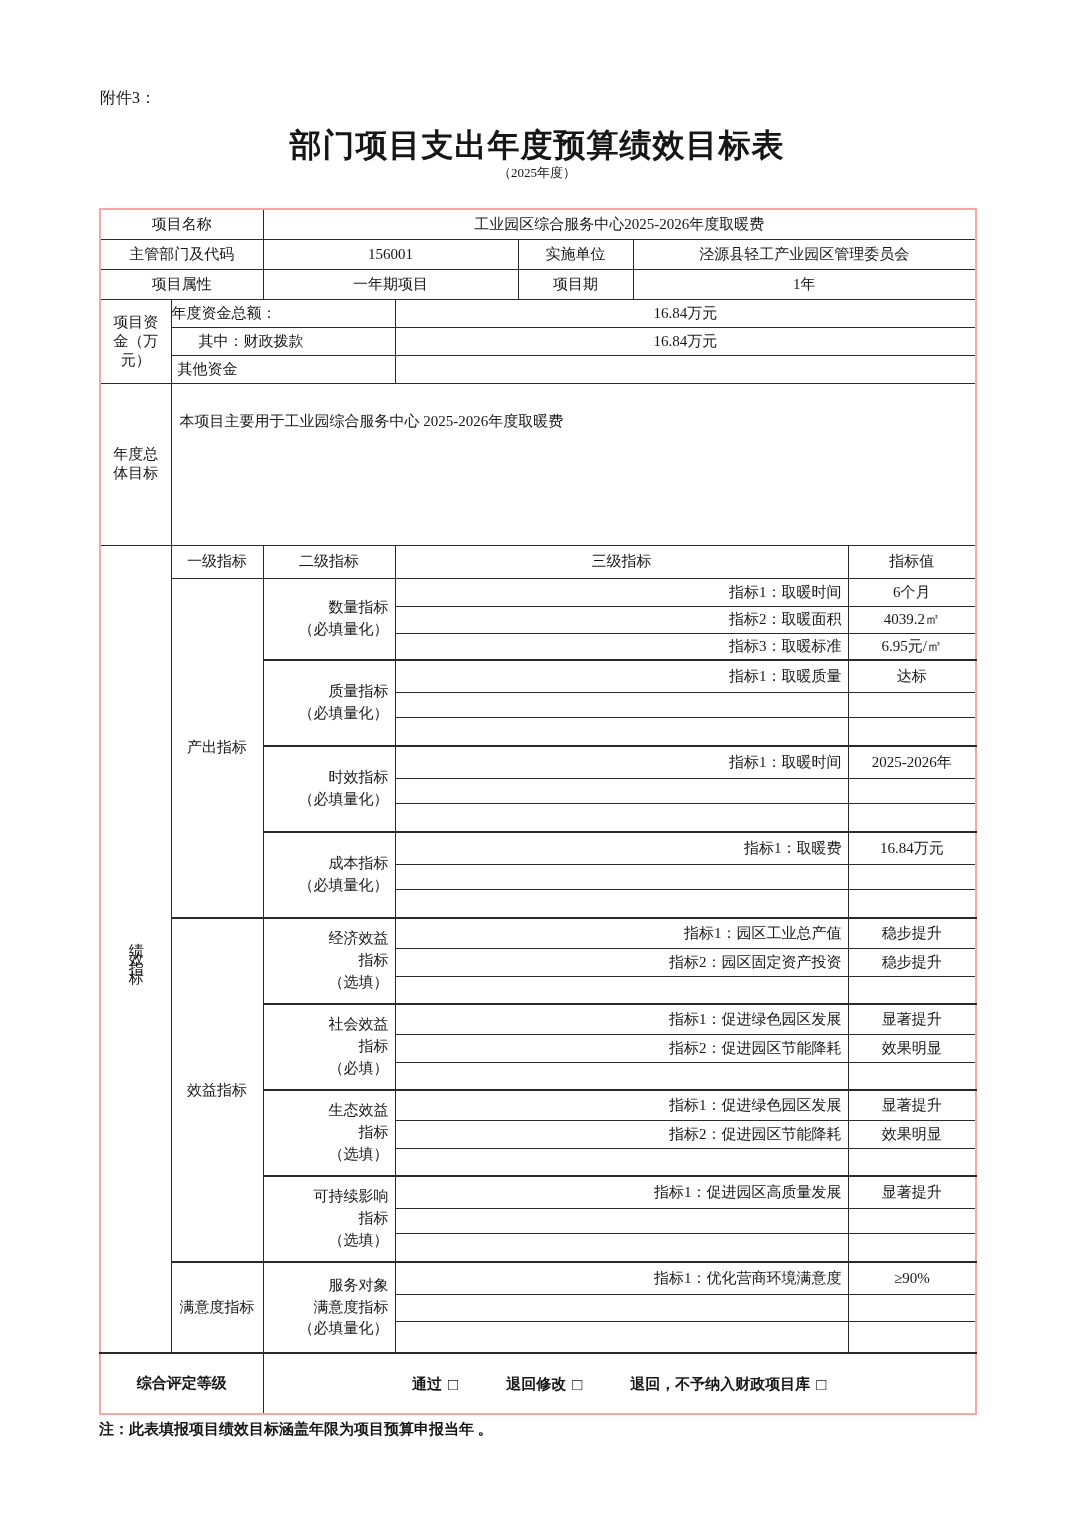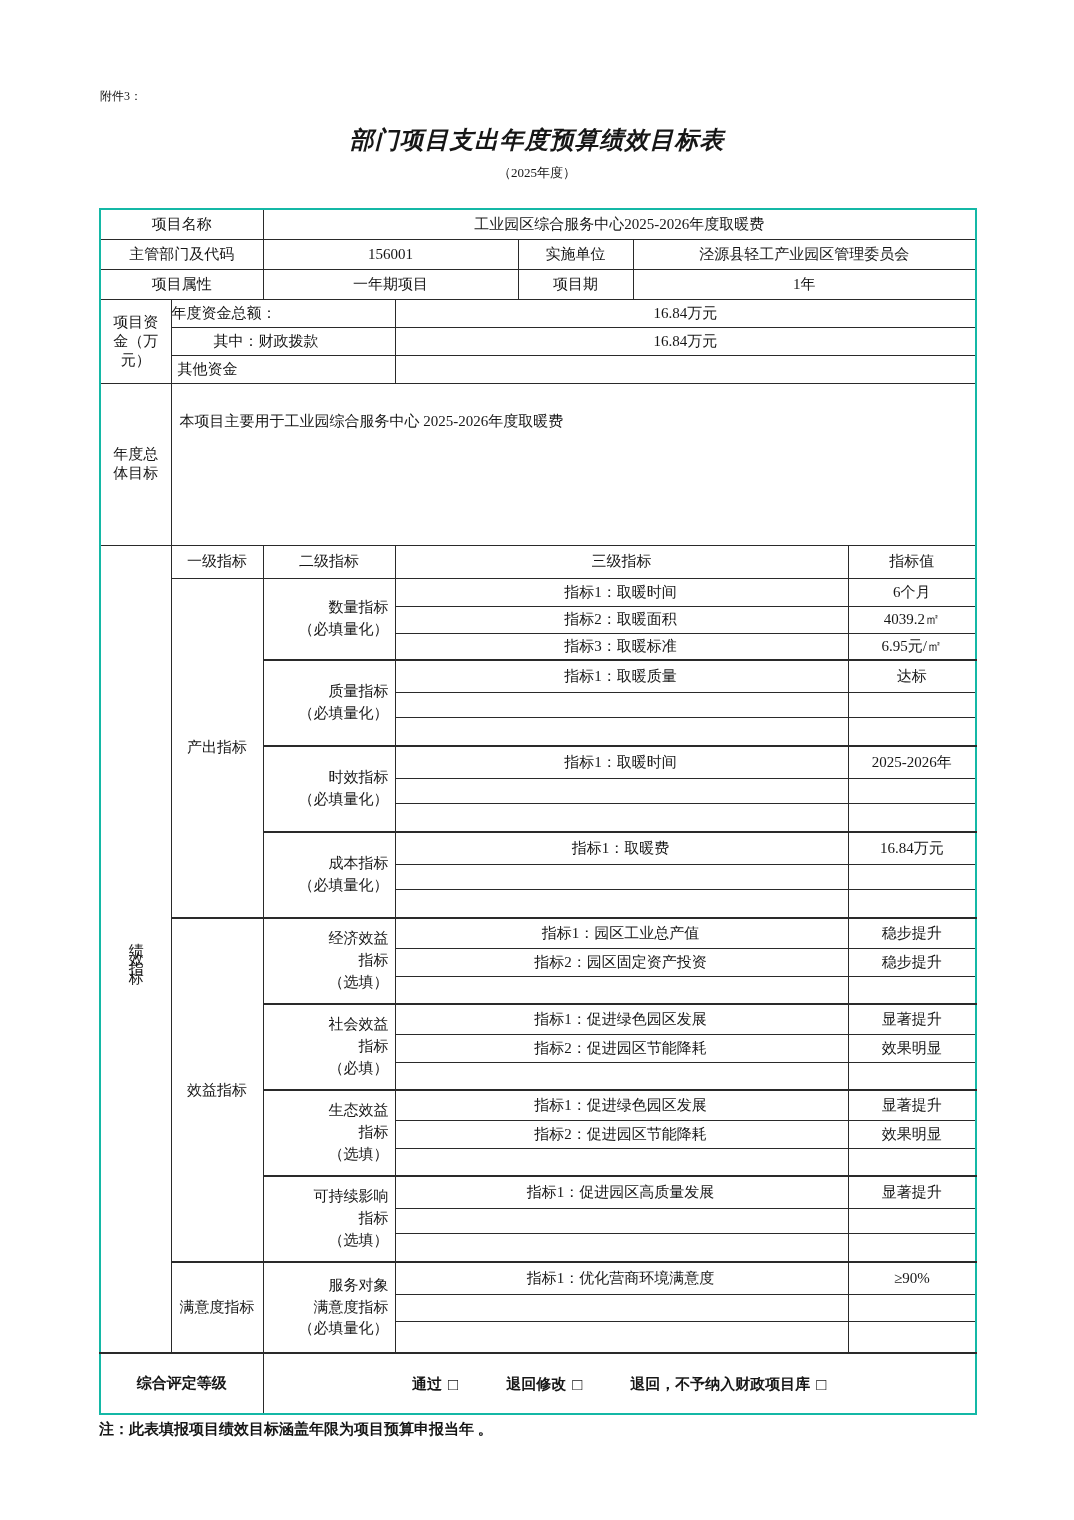--- a/index.html
+++ b/index.html
@@ -1,36 +1,36 @@
 <!DOCTYPE html>
 <html><head>
 <meta charset="utf-8">
 <style>
   html,body { margin:0; padding:0; }
   body {
     width:1074px; height:1520px; position:relative;
     background:#ffffff; color:#161616;
     font-family:"Liberation Serif","DejaVu Serif",serif;
   }
-  .attach { position:absolute; left:100px; top:88px; font-size:12px; }
+  .attach { position:absolute; left:100px; top:88px; font-size:16px; }
   .title  { position:absolute; left:0; top:124px; width:1074px; text-align:center;
-            font-size:24px; font-weight:bold; letter-spacing:1px;font-style:italic; }
+            font-size:32px; font-weight:bold; letter-spacing:1px; }
   .subtitle { position:absolute; left:0; top:164px; width:1074px; text-align:center; font-size:13px; }
 
   table.form {
     position:absolute; left:99px; top:208px; width:876px;
     border-collapse:collapse; table-layout:fixed;
-    border:2px solid #14b8a6;
+    border:2px solid #fca5a5;
   }
   td { border:1px solid #2a2a2a; font-size:15px; padding:0 6px; overflow:hidden; vertical-align:middle; }
   .c  { text-align:center; }
-  .l3 { text-align:center; padding-left:4px; }
+  .l3 { text-align:right; padding-left:4px; }
   .fl { text-align:left; }
   .ind1 { padding-left:0; }
-  .ind2 { padding-left:42px; }
+  .ind2 { padding-left:27px; }
   .ind3 { }
   .goal { vertical-align:top; text-align:left; padding:28px 8px; }
   .bold { font-weight:bold; }
   .vwrap { display:flex; justify-content:center; }
   .vert { writing-mode:vertical-rl; text-orientation:upright; letter-spacing:9px; font-size:15px; }
   .l2name, .l2note { text-align:right; line-height:1.45; white-space:pre-line; }
   tr.thick > td { border-top-width:2px; }
   .opt { white-space:nowrap; }
   .opt + .opt { margin-left:44px; }
   .box { font-size:17px; position:relative; top:1px; margin-left:6px; }

